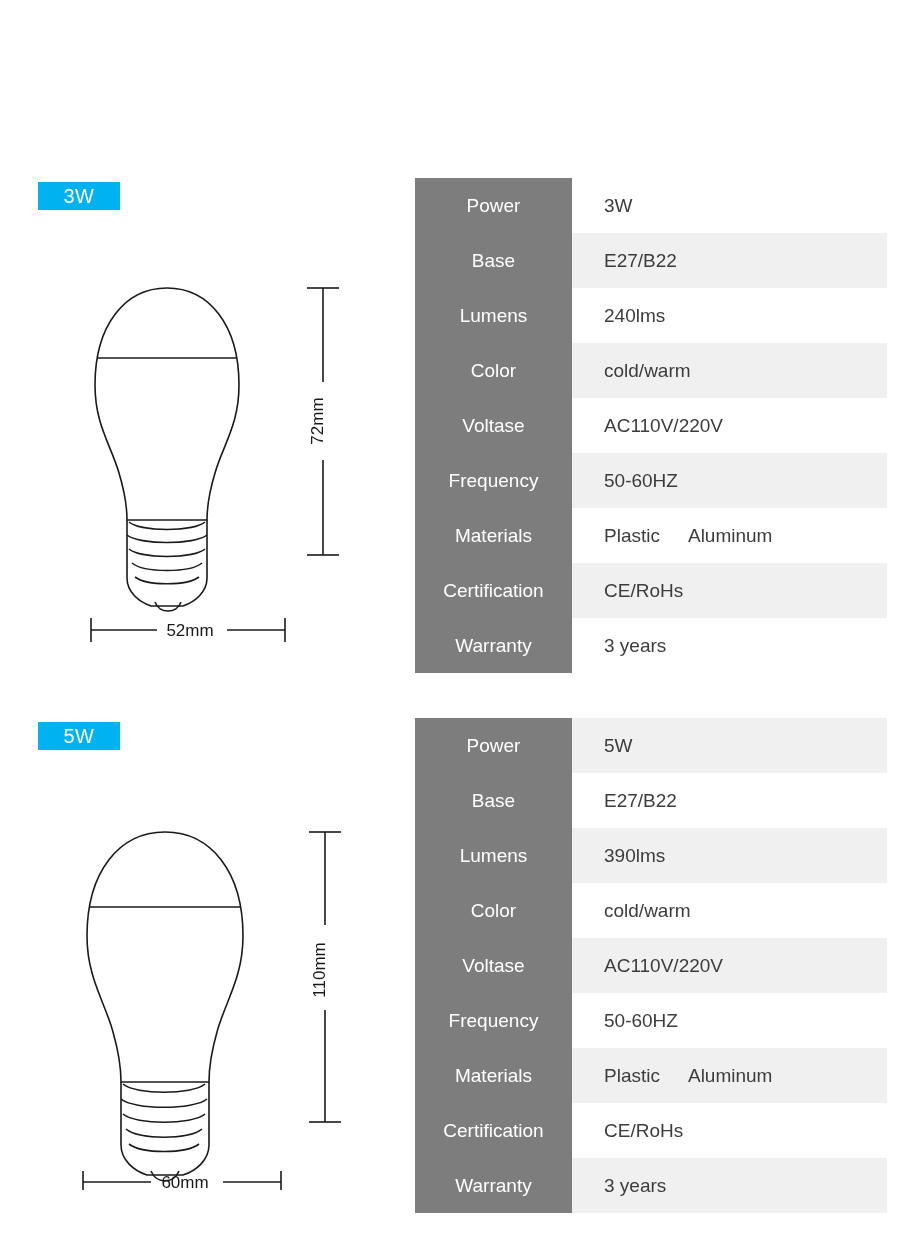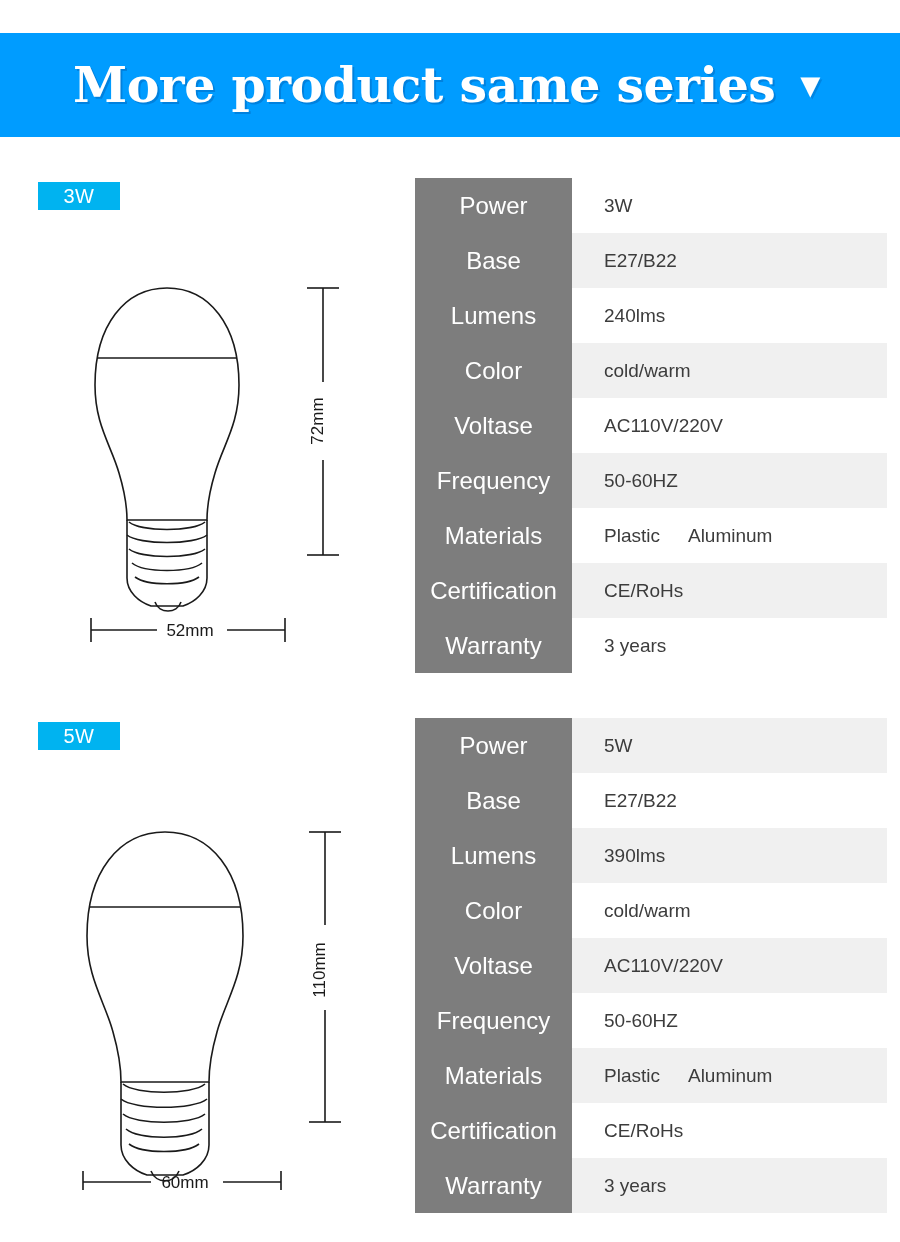--- a/index.html
+++ b/index.html
@@ -91,46 +91,40 @@
     vertical-align: middle;
     font-size: 19px;
     color: #3d3d3d;
     padding: 0;
   }
   .spec-table td.label {
     width: 157px;
     background: #7d7d7d;
     color: #ffffff;
     text-align: center;
-    font-size: 24px;
+    font-size: 19px;
   }
   .spec-table td.value {
     background: #ffffff;
     padding-left: 32px;
     color: #3c3c3c;
   }
   .spec-table tr.alt td.value {
     background: #f0f0f0;
   }
   .spec-table tr.alt td.label {
     background: #7d7d7d;
   }
   .mat-gap { display: inline-block; width: 28px; }
 </style>
 </head>
 <body>
 
 <div id="page">
 
-  <div class="banner">
-    <div class="banner-inner">
-      <div class="banner-title">More product same series</div>
-      <div class="banner-arrow">▼</div>
-    </div>
-  </div>
 
   <div class="section" id="section-3w">
 
     <div class="power-badge">3W</div>
 
     <div class="bulb-wrap">
       <svg width="320" height="420" viewBox="0 0 320 420" xmlns="http://www.w3.org/2000/svg">
         <g fill="none" stroke="#1a1a1a" stroke-width="1.6">
 
           <path d="M 40 155

